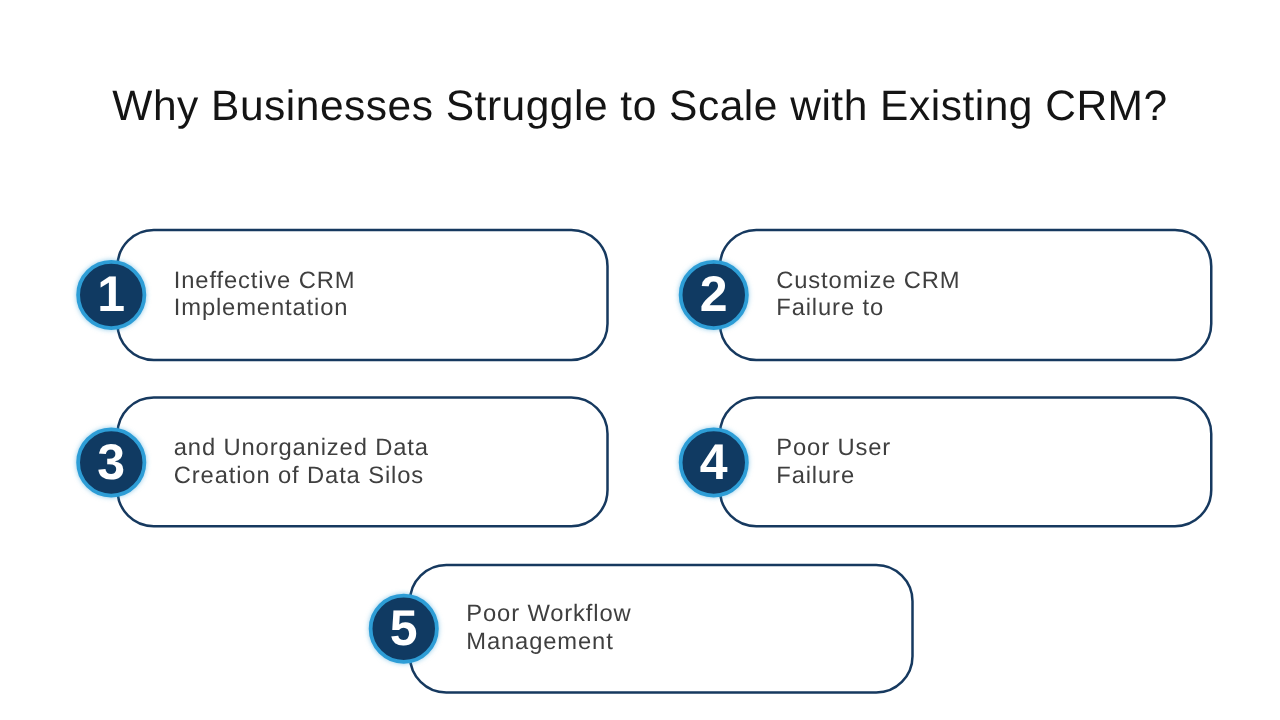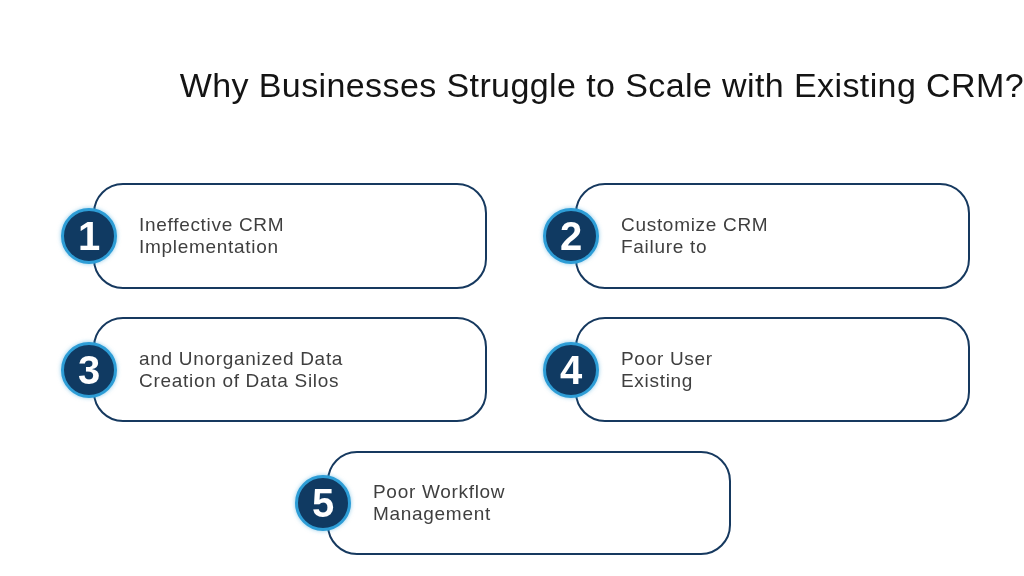--- a/index.html
+++ b/index.html
@@ -15,21 +15,21 @@
     width: 1024px;
     height: 576px;
     background: var(--page-bg, #ffffff);
     overflow: hidden;
   }
   .title {
     position: absolute;
     top: 66px;
     left: 0;
     width: 100%;
-    text-align: right;
+    text-align: center;
     font-size: 34px;
     font-weight: 500;
     letter-spacing: 0.4px;
     color: var(--title-text, #141414);
   }
   .card {
     position: absolute;
     box-sizing: border-box;
     background: #ffffff;
     border: 2px solid var(--card-border, #16395f);
@@ -102,21 +102,21 @@
     </div>
     <div class="card-line">and Unorganized Data</div>
     <div class="card-line">Creation of Data Silos</div>
   </div>
 
   <div class="card card-4">
     <div class="badge">
       <span>4</span>
     </div>
     <div class="card-line">Poor User</div>
-    <div class="card-line">Existing</div>
+    <div class="card-line">Failure</div>
   </div>
 
   <div class="card card-5">
     <div class="badge">
       <span>5</span>
     </div>
     <div class="card-line">Poor Workflow</div>
     <div class="card-line">Management</div>
   </div>
 

